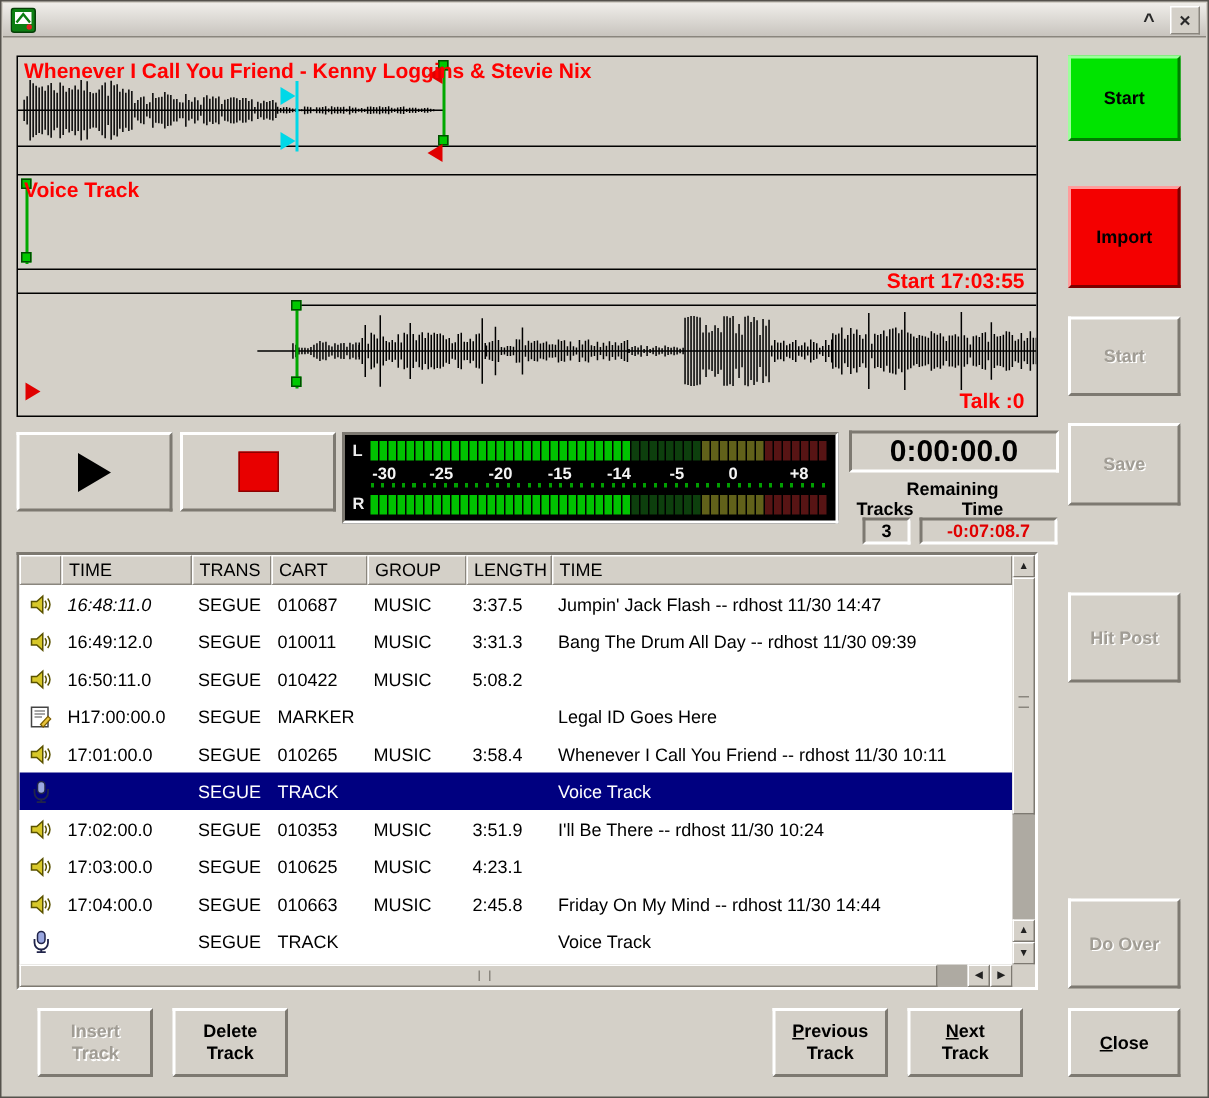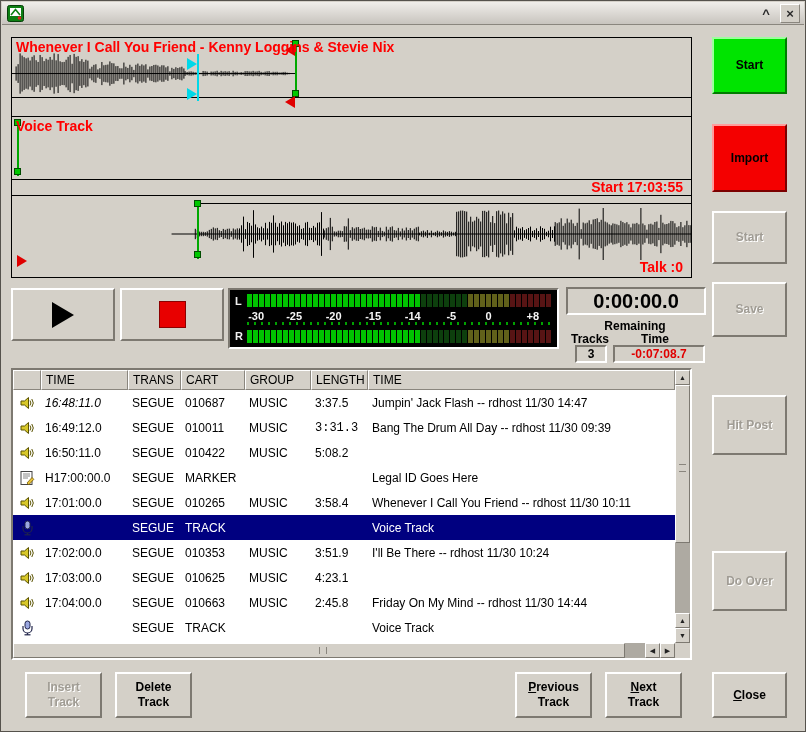--- a/index.html
+++ b/index.html
@@ -71,21 +71,21 @@
   .tracks-box{left:574px;width:32px;}
   .time-box{left:612px;width:92px;color:#e00000;}
 
   
   .sb{left:711px;width:75px;}
   .sb-start1{top:36px;height:57px;background:#00e400;border-color:#9cff9c #007c00 #007c00 #9cff9c;}
   .sb-import{top:123px;height:68px;background:#f40000;border-color:#ff9c9c #7c0000 #7c0000 #ff9c9c;}
   .sb-start2{top:210px;height:53px;}
   .sb-save{top:281px;height:55px;}
   .sb-hitpost{top:394px;height:60px;}
-  .sb-doover{top:550px;height:60px;}
+  .sb-doover{top:598px;height:60px;}
   .bb{top:671px;height:46px;width:77px;}
   .bb-insert{left:24px;}.bb-delete{left:114px;}.bb-prev{left:514px;}.bb-next{left:604px;}
   .bb-close{left:711px;top:671px;width:75px;height:46px;}
 
   
   .log{position:absolute;left:10px;top:367px;width:681px;height:292px;background:#ffffff;
     border:2px solid;border-color:#7d7971 #ffffff #ffffff #7d7971;}
   .log-header{position:absolute;left:0;top:0;right:15px;height:20px;display:flex;}
   .hcell{height:20px;background:#d4d0c8;border:1px solid;border-color:#ffffff #8a867e #8a867e #ffffff;
     display:flex;align-items:center;padding-left:4px;overflow:hidden;white-space:nowrap;}
@@ -349,21 +349,21 @@
             <svg width="16" height="16" viewBox="0 0 16 16">
     <path d="M2 6 H5.5 L9.5 2.5 V13.5 L5.5 10 H2 Z" fill="#d8c82a" stroke="#5a5200" stroke-width="1"></path>
     <path d="M11 5.5 q1.8 2.5 0 5" stroke="#5a5200" fill="none"></path>
     <path d="M12.8 4 q3 4 0 8" stroke="#5a5200" fill="none"></path>
   </svg>
           </div>
           <div class="lcell" style="width: 87px;">16:49:12.0</div>
           <div class="lcell" style="width: 53px;">SEGUE</div>
           <div class="lcell" style="width: 64px;">010011</div>
           <div class="lcell" style="width: 66px;">MUSIC</div>
-          <div class="lcell" style="width: 57px; font-family: Liberation Mono, monospace;">3:31.3</div>
+          <div class="lcell" style="width: 57px;">3:31.3</div>
           <div class="lcell" style="width: 307px; flex: 1 1 0%;">Bang The Drum All Day -- rdhost 11/30 09:39</div>
         </div>
         <div class="lrow">
           <div class="lcell icell" style="width: 28px;">
             <svg width="16" height="16" viewBox="0 0 16 16">
     <path d="M2 6 H5.5 L9.5 2.5 V13.5 L5.5 10 H2 Z" fill="#d8c82a" stroke="#5a5200" stroke-width="1"></path>
     <path d="M11 5.5 q1.8 2.5 0 5" stroke="#5a5200" fill="none"></path>
     <path d="M12.8 4 q3 4 0 8" stroke="#5a5200" fill="none"></path>
   </svg>
           </div>

